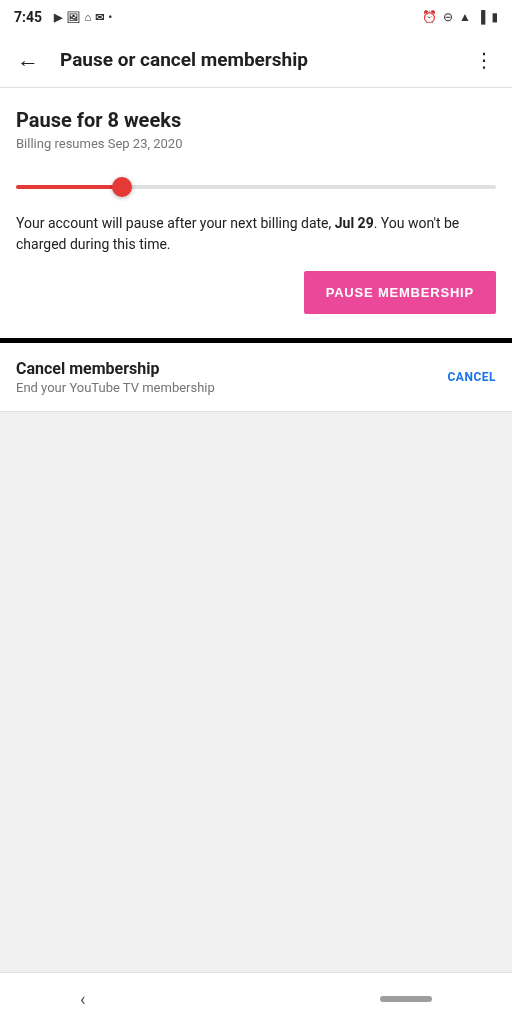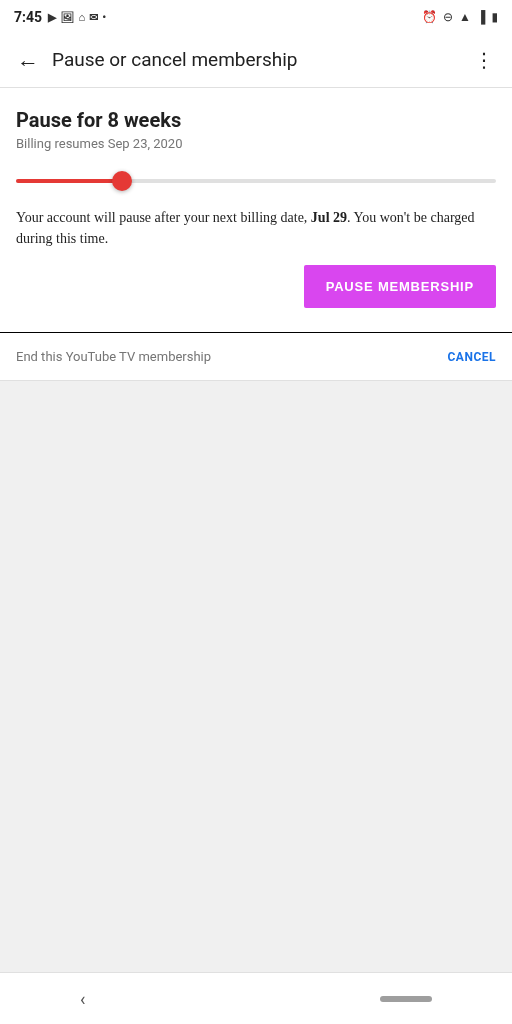--- a/index.html
+++ b/index.html
@@ -21,21 +21,21 @@
       background: #fff;
       display: flex;
       align-items: center;
       justify-content: space-between;
       padding: 6px 14px 4px 14px;
       height: 32px;
     }
     .status-left {
       display: flex;
       align-items: center;
-      gap: 6px;
+      gap: 12px;
       font-size: 14px;
       font-weight: 700;
     }
     .status-icons-left {
       display: flex;
       align-items: center;
       gap: 4px;
     }
     .status-icon-sm {
       font-size: 11px;
@@ -67,55 +67,55 @@
       height: 40px;
       display: flex;
       align-items: center;
       justify-content: center;
       cursor: pointer;
       flex-shrink: 0;
     }
     .app-bar-title {
       flex: 1;
       font-size: 19px;
-      font-weight: 400;
-      color: #212121;
-      margin-left: 4px;
+      font-weight: 700;
+      color: #212121;
+      margin-left: 12px;
     }
     .app-bar-more {
       font-size: 20px;
       color: #212121;
       width: 40px;
       height: 40px;
       display: flex;
       align-items: center;
       justify-content: center;
       cursor: pointer;
       flex-shrink: 0;
       letter-spacing: 0;
     }
 
     
     .main-card {
       background: #fff;
       margin: 0;
       padding: 20px 16px 24px 16px;
-      border-bottom: 1px solid #000000;
+      border-bottom: 5px solid #000000;
     }
 
     .pause-title {
       font-size: 20px;
       font-weight: 700;
       color: #212121;
       margin-bottom: 4px;
     }
     .billing-resumes {
       font-size: 13px;
       color: #757575;
-      margin-bottom: 20px;
+      margin-bottom: 26px;
     }
 
     
     .slider-container {
       margin: 0 0 16px 0;
       padding: 8px 0;
       position: relative;
     }
     .slider-track {
       width: 100%;
@@ -147,38 +147,37 @@
       width: 100%;
       opacity: 0;
       cursor: pointer;
     }
 
     .pause-description {
       font-size: 14px;
       color: #212121;
       line-height: 1.5;
       margin-bottom: 16px;
-      font-family: Liberation Serif, serif;
     }
     .pause-description strong {
       font-weight: 700;
     }
     .pause-info {
       font-size: 14px;
       color: #212121;
       line-height: 1.6;
       margin-bottom: 24px;
     }
 
     .pause-btn-row {
       display: flex;
       justify-content: flex-end;
     }
     .pause-btn {
-      background: #d946ef;
+      background: #ec4899;
       color: #fff;
       font-size: 13px;
       font-weight: 700;
       letter-spacing: 0.8px;
       text-transform: uppercase;
       border: none;
       padding: 14px 22px;
       cursor: pointer;
       border-radius: 2px;
     }
@@ -293,21 +292,22 @@
     Your account will pause after your next billing date, <strong>Jul 29</strong>. You won't be charged during this time.
   </div>
 
   <div class="pause-btn-row">
     <button class="pause-btn">PAUSE MEMBERSHIP</button>
   </div>
 </div>
 
 <div class="cancel-row">
   <div class="cancel-text-block">
-    <div class="cancel-subtitle">End this YouTube TV membership</div>
+    <div class="cancel-title">Cancel membership</div>
+    <div class="cancel-subtitle">End your YouTube TV membership</div>
   </div>
   <div class="cancel-link">CANCEL</div>
 </div>
 
 <div class="bottom-gray"></div>
 
 <div class="nav-bar">
   <span class="nav-back-btn">‹</span>
   <div class="nav-home-pill"></div>
 </div>

